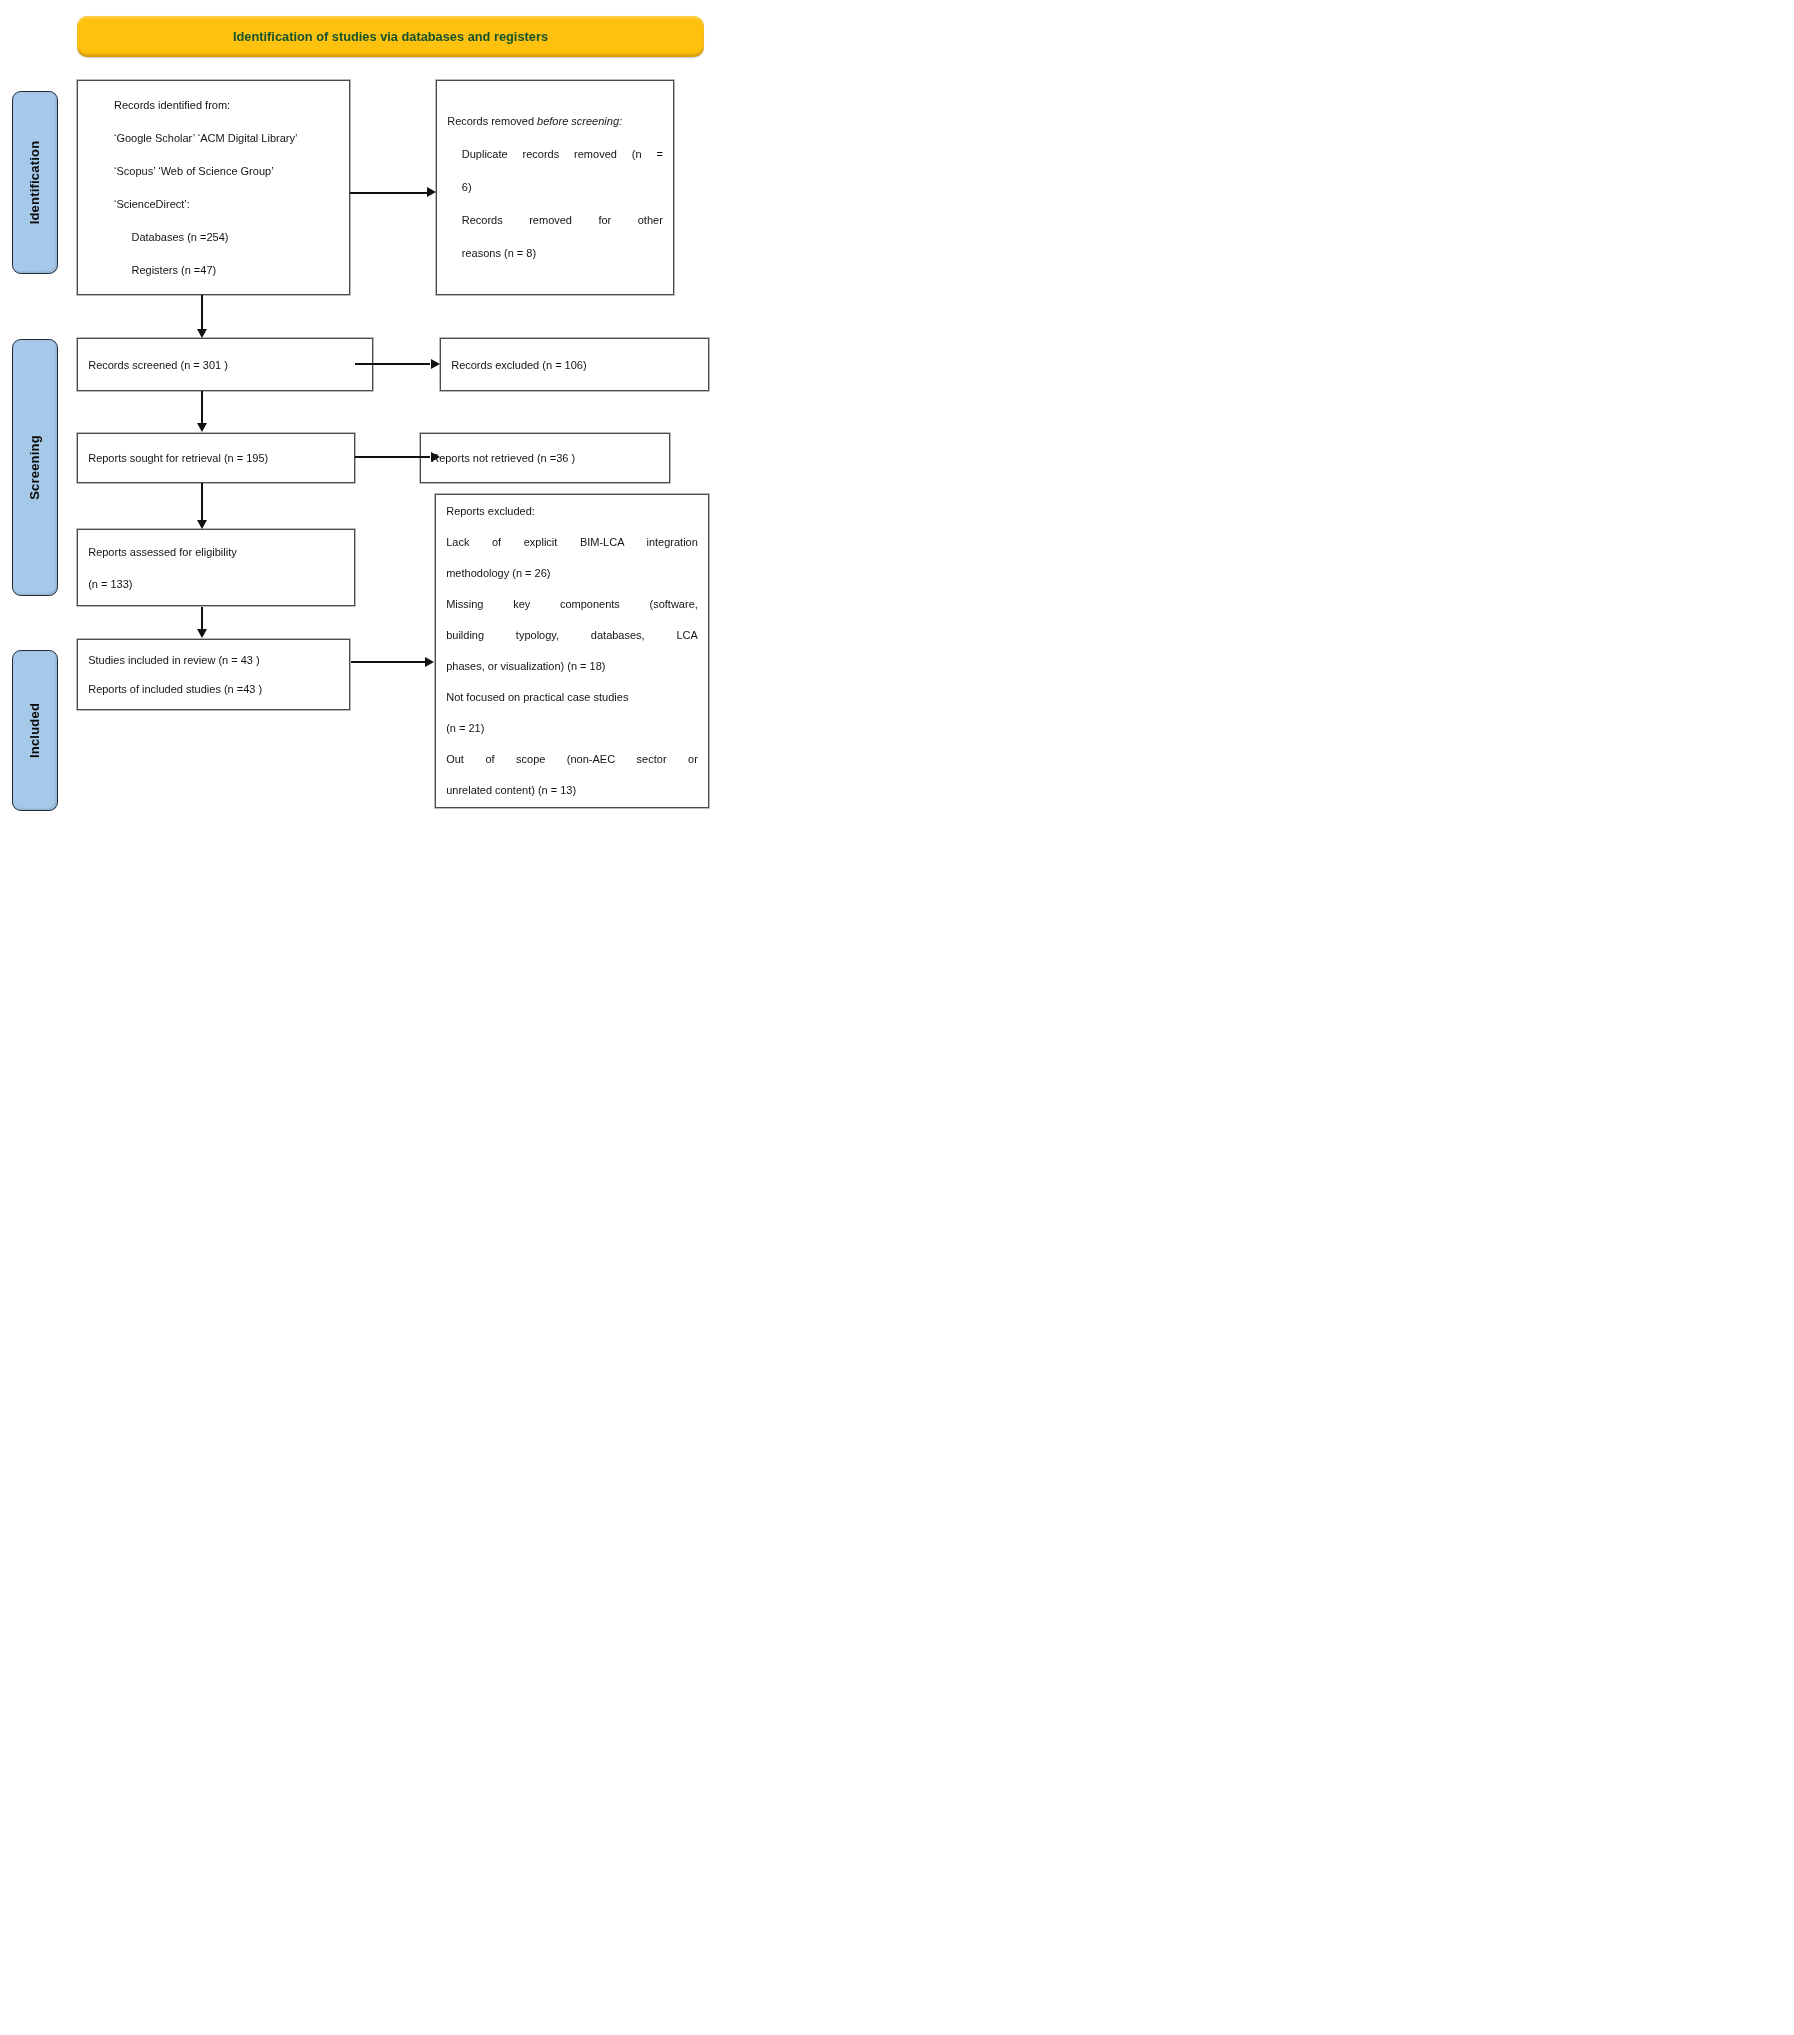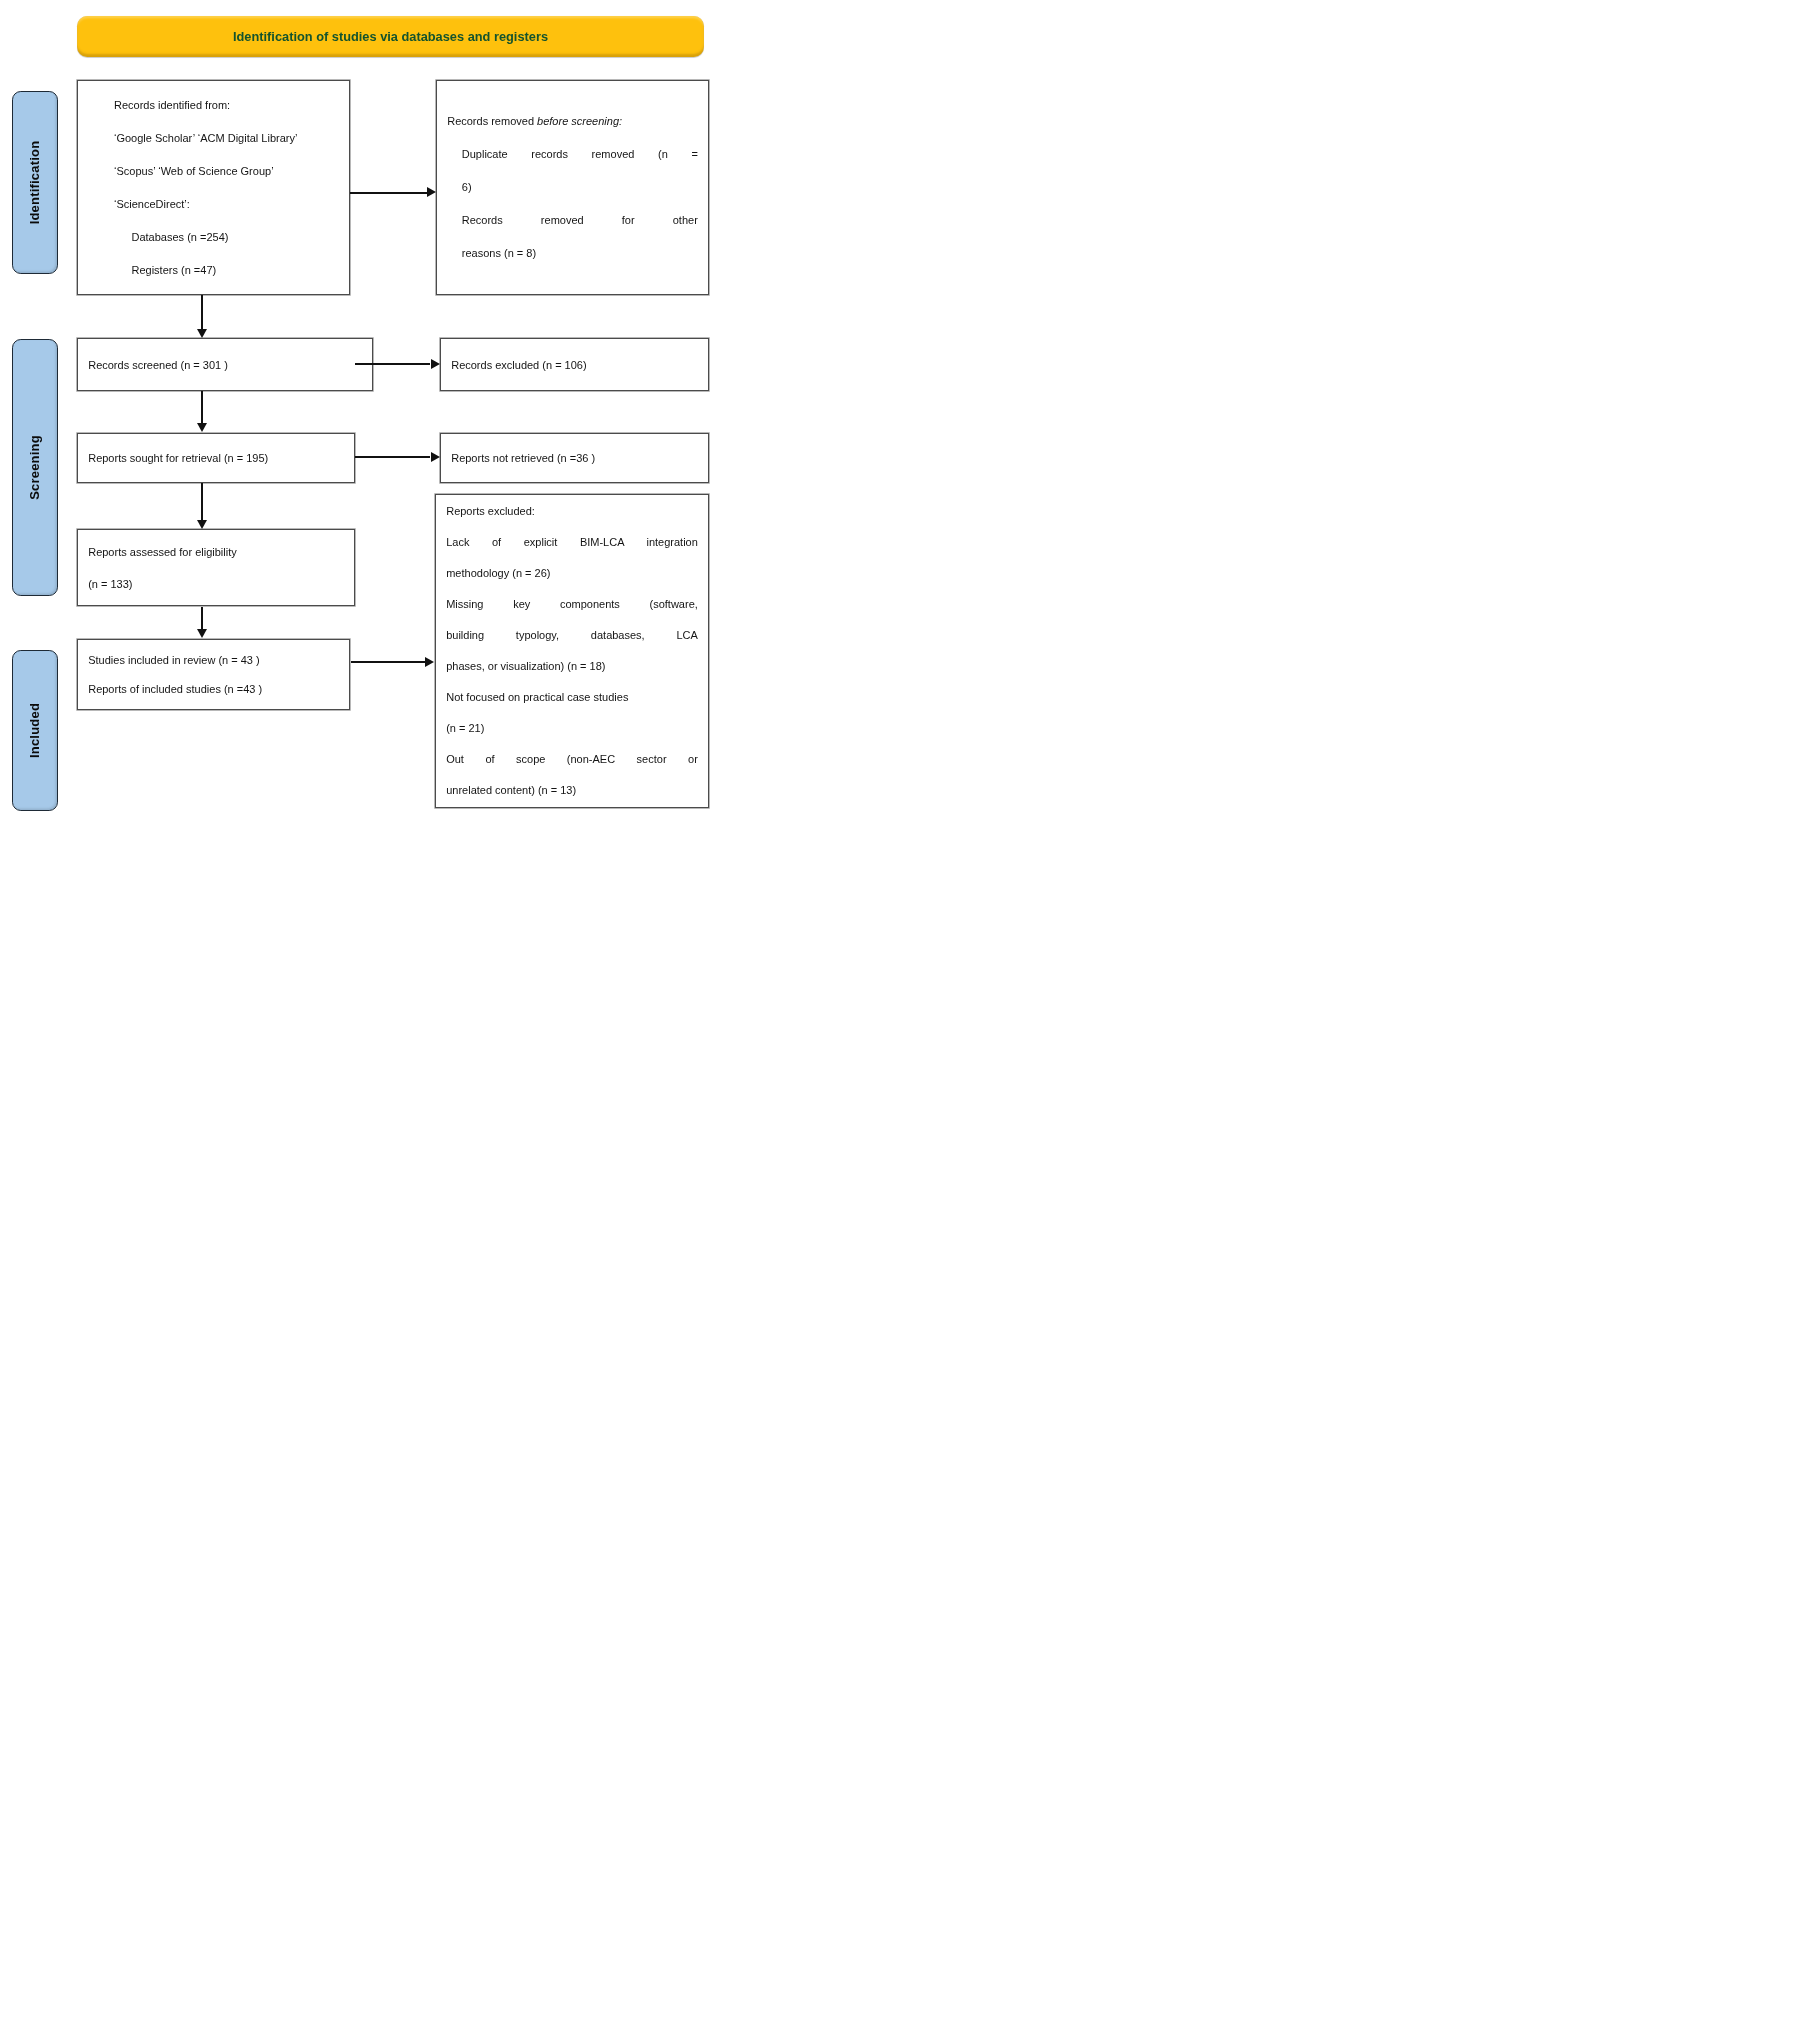--- a/index.html
+++ b/index.html
@@ -27,26 +27,26 @@
   
   .fbox {
     position:absolute; background:#fff; border:1.5px solid #4b4b4b;
     box-shadow:0 0 0 0.7px #9a9a9a; font-size:11px;
     display:flex; flex-direction:column; justify-content:center;
     padding:0 10.2px; box-sizing:border-box;
   }
   .bl { display:block; }
   #box-identified { left:77px; top:80px; width:273px; height:215px;padding-left:36px; }
   #box-identified .bl { line-height:33px; }
-  #box-removed    { left:436px; top:80px; width:273px; height:215px; }
+  #box-removed    { left:436px; top:80px; width:238px; height:215px; }
   #box-removed .bl { line-height:33px; }
   #box-screened   { left:77px; top:338px; width:296px; height:53px; }
   #box-excluded   { left:440px; top:338px; width:269px; height:53px; }
   #box-sought     { left:77px; top:433px; width:278px; height:50px; }
-  #box-notret     { left:440px; top:433px; width:269px; height:50px; }
+  #box-notret     { left:420px; top:433px; width:250px; height:50px; }
   #box-assessed   { left:77px; top:529px; width:278px; height:77px; }
   #box-assessed .bl { line-height:32px; }
   #box-studies    { left:77px; top:639px; width:273px; height:71px; }
   #box-studies .bl { line-height:29px; }
   #box-repexcl    { left:435px; top:494px; width:274px; height:314px; }
   #box-repexcl .bl { line-height:31px; }
   .ind1 { padding-left:17.5px; }
   .ind2 { padding-left:14.6px; }
   .jst  { text-align:justify; text-align-last:justify; }
   .ital { font-style:italic; }

